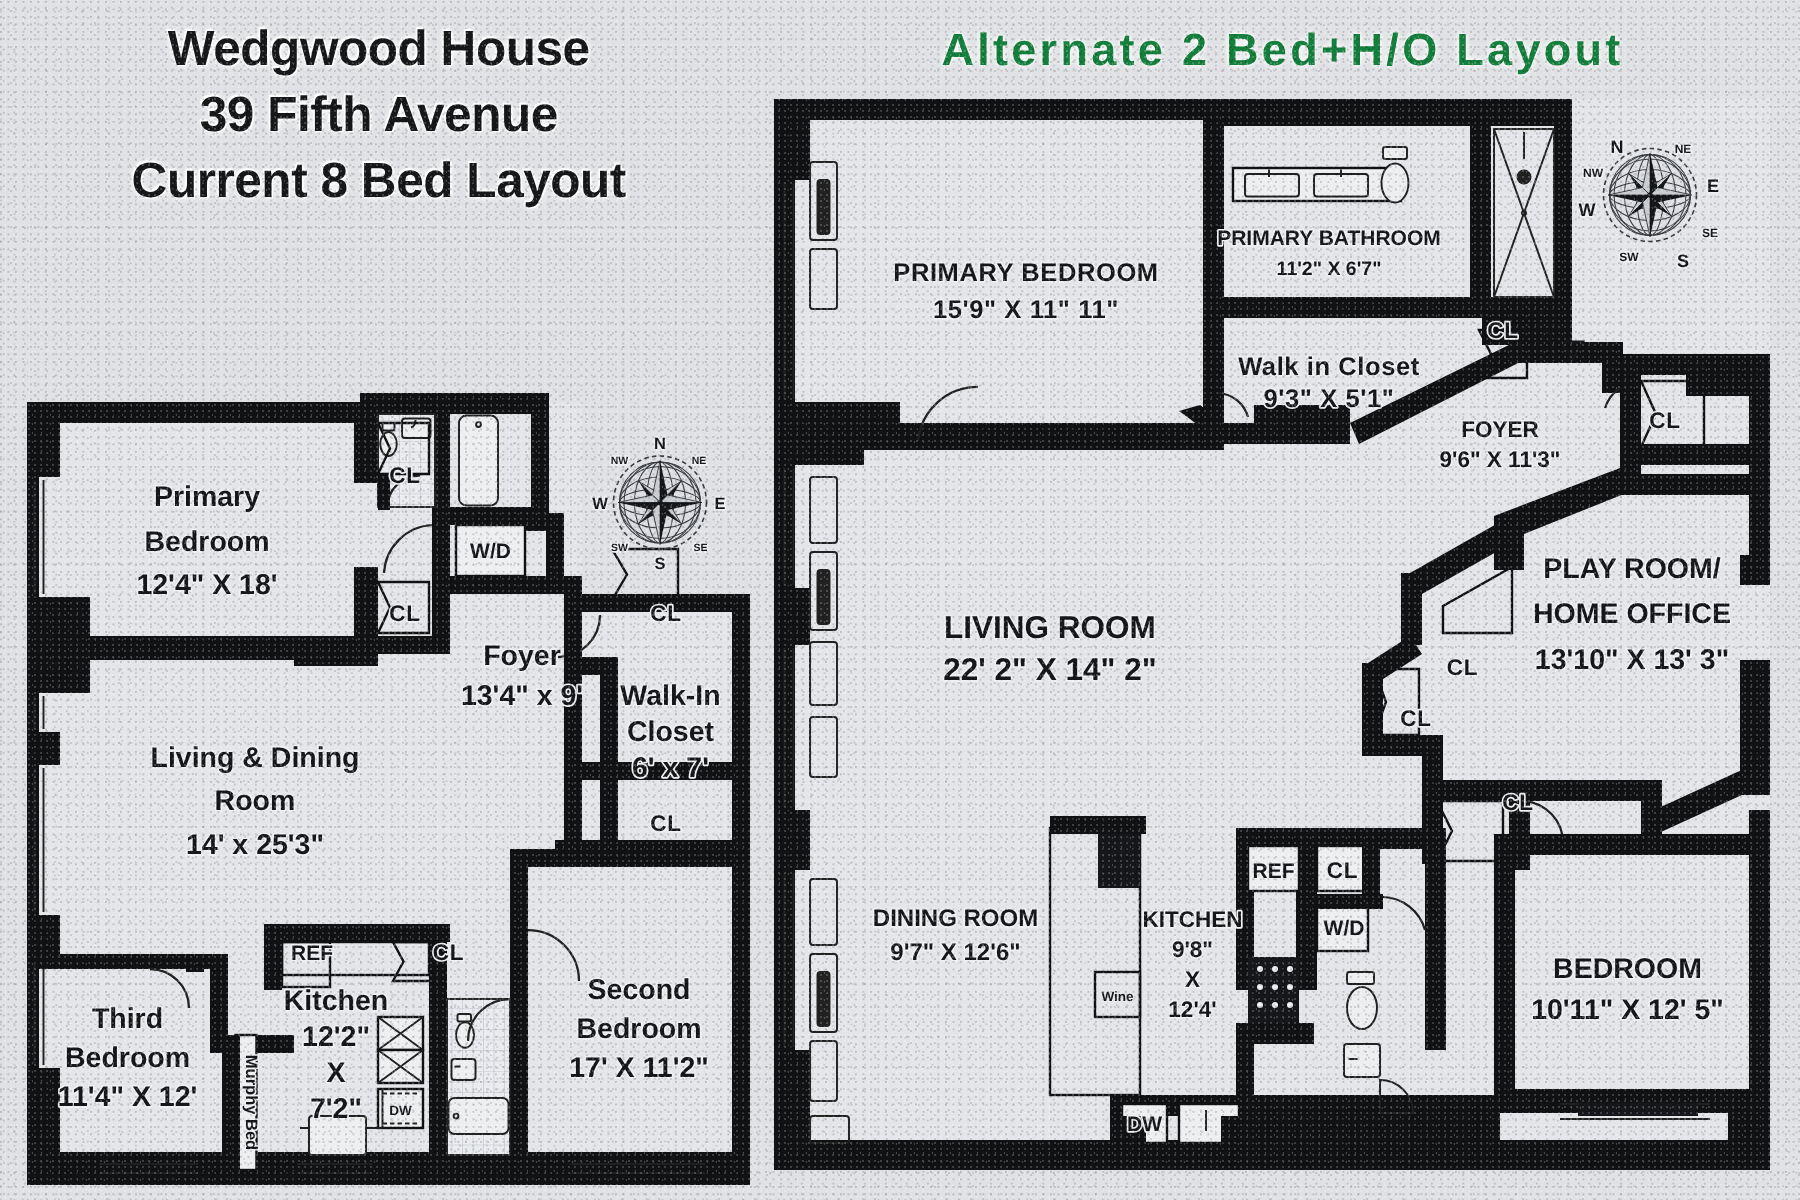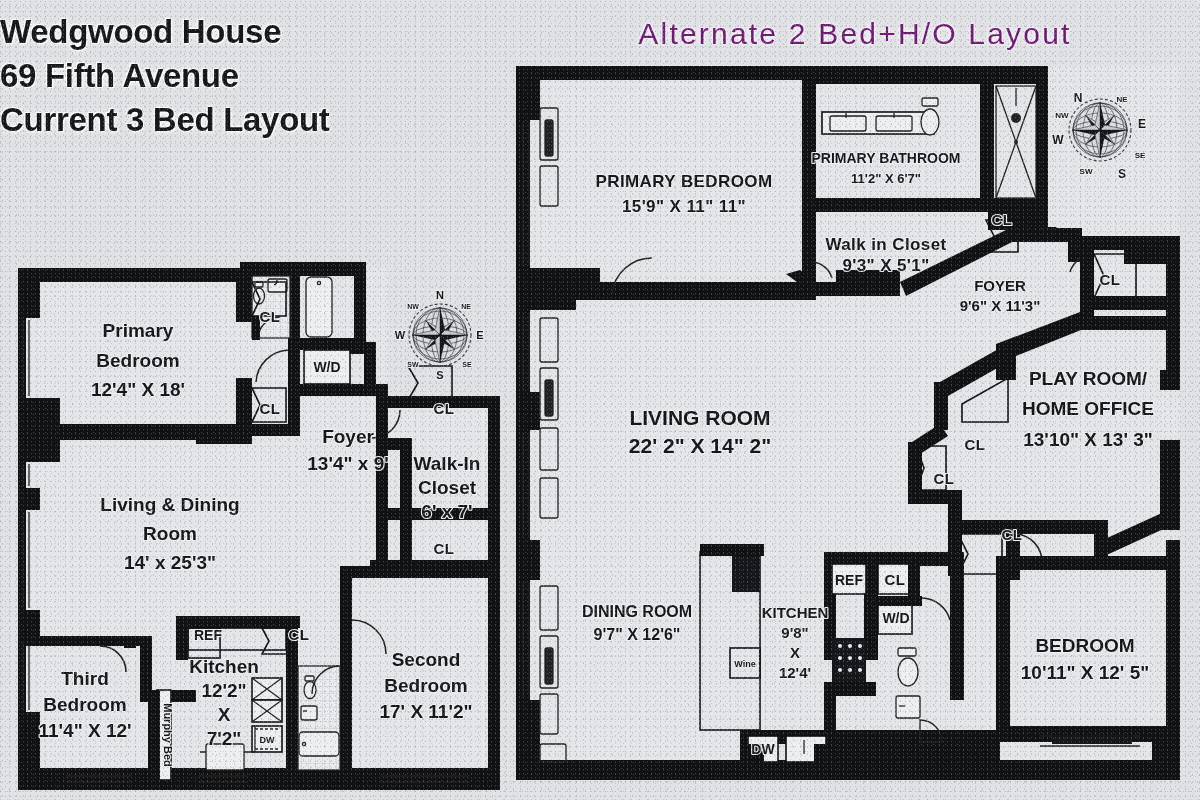--- a/index.html
+++ b/index.html
@@ -15,29 +15,29 @@
     opacity:.30;
     background-image:
       radial-gradient(circle at 13% 27%, rgba(0,0,0,.55) .6px, transparent .7px),
       radial-gradient(circle at 61% 8%, rgba(255,255,255,.7) .6px, transparent .7px),
       radial-gradient(circle at 37% 71%, rgba(0,0,0,.45) .6px, transparent .7px),
       radial-gradient(circle at 84% 46%, rgba(255,255,255,.65) .6px, transparent .7px),
       radial-gradient(circle at 7% 88%, rgba(0,0,0,.4) .6px, transparent .7px),
       radial-gradient(circle at 92% 93%, rgba(0,0,0,.4) .6px, transparent .7px);
     background-size: 5px 5px, 6px 6px, 7px 7px, 4px 4px, 9px 9px, 8px 8px;
   }
-  .title-block { position:absolute; left:0; top:10px; width:505px; z-index:10;}
+  .title-block { position:absolute; left:0; top:10px; width:505px; text-align:center; z-index:10;}
   .title-line {
     font-weight:bold; font-size:33px; line-height:44px; color:#17181a;
     letter-spacing:-.3px;
     text-shadow:0 0 3px #fff, 0 0 6px #fff, 1px 1px 0 #fff, -1px -1px 0 #fff;
   }
   .alt-title {
     position:absolute; left:520px; top:17px; width:670px; text-align:center; z-index:10;
-    font-weight:normal; font-size:30px; color:#701a75; letter-spacing:2.2px;
+    font-weight:bold; font-size:30px; color:#15803d; letter-spacing:2.2px;
     text-shadow:0 0 3px #fff, 0 0 6px #fff;
   }
   svg { position:absolute; left:0; top:0; z-index:5; }
   .wall { fill:#111214; }
   .room { fill:#e3e5e8; }
   .thin { fill:none; stroke:#111214; stroke-width:1.6; }
   .thin2 { fill:#eceef0; stroke:#111214; stroke-width:1.6; }
   .fix  { fill:none; stroke:#222; stroke-width:1.3; }
   .fixf { fill:#eceef0; stroke:#222; stroke-width:1.3; }
   .door { fill:none; stroke:#222; stroke-width:1.5; }
@@ -54,22 +54,22 @@
   .lbl-vert { font-size:11px; }
   .compass-line { stroke:#3a3d42; stroke-width:.7; fill:none; }
   .cpt-dark { fill:#16171a; }
   .cpt-light { fill:#c9ccd1; stroke:#16171a; stroke-width:.5; }
 </style>
 </head>
 <body>
 
 <div class="title-block">
   <div class="title-line">Wedgwood House</div>
-  <div class="title-line">69 Fifth Avenue</div>
-  <div class="title-line">Current 3 Bed Layout</div>
+  <div class="title-line">39 Fifth Avenue</div>
+  <div class="title-line">Current 8 Bed Layout</div>
 </div>
 <div class="alt-title">Alternate 2 Bed+H/O Layout</div>
 
 <svg width="1200" height="800" viewBox="0 0 1200 800">
   <defs>
     <pattern id="tile" width="7" height="7" patternUnits="userSpaceOnUse">
       <rect width="7" height="7" fill="#e9ebee"></rect>
       <path d="M0 0H7M0 0V7" stroke="#b9bdc4" stroke-width=".7"></path>
     </pattern>
     <g id="compass">

